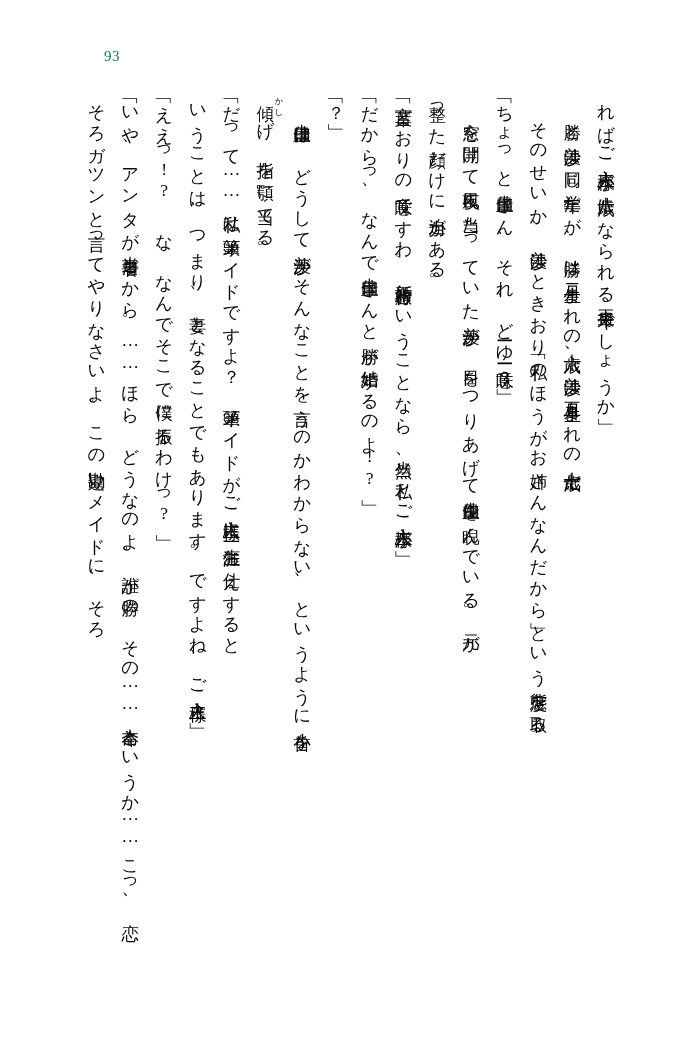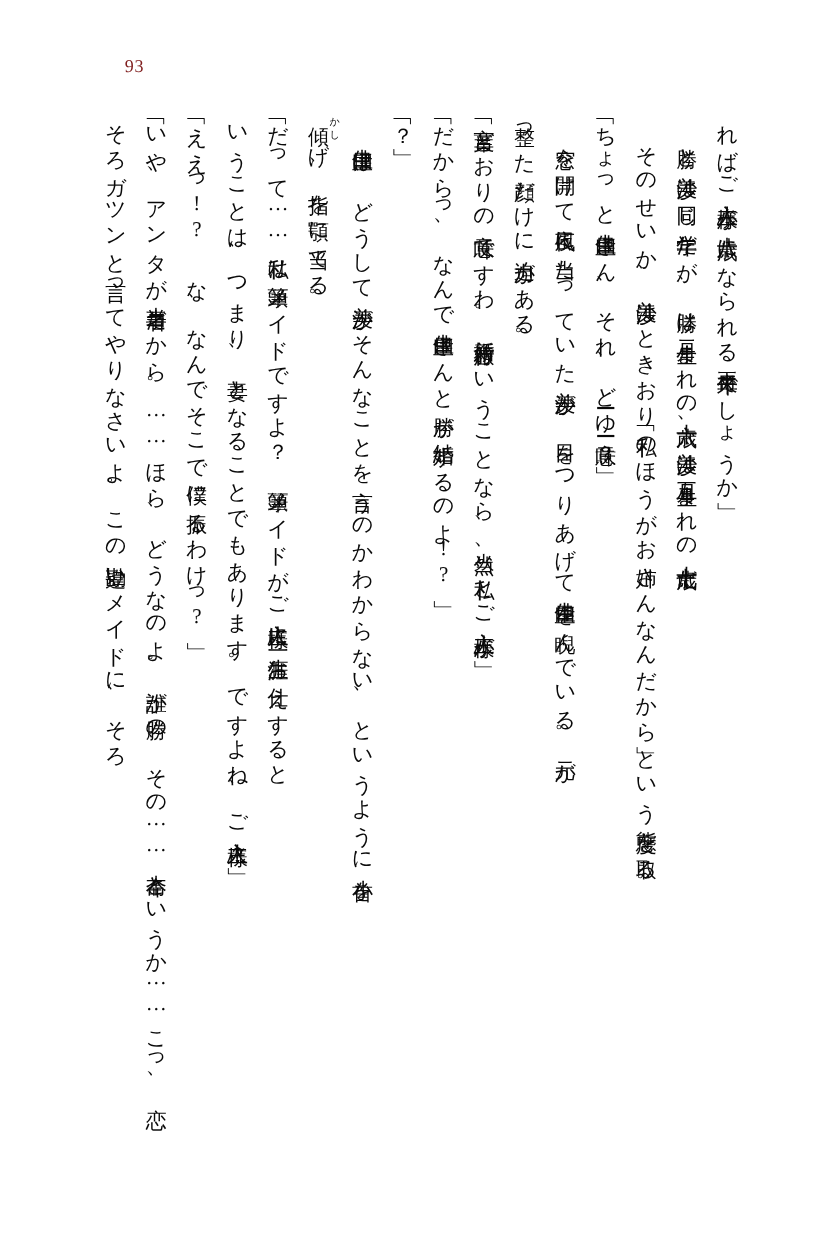--- a/index.html
+++ b/index.html
@@ -24,21 +24,21 @@
     height: 1050px;
     box-sizing: border-box;
   }
 
   .page-number {
     position: absolute;
     left: 104px;
     top: 48px;
     font-size: 15px;
     letter-spacing: 0.5px;
-    color: #7f1d1d;
+    color: #15803d;
   }
 
   
   .body-text {
     position: absolute;
     right: 78px;
     top: 92px;
     height: 880px;
     width: 540px;
     writing-mode: vertical-rl;

